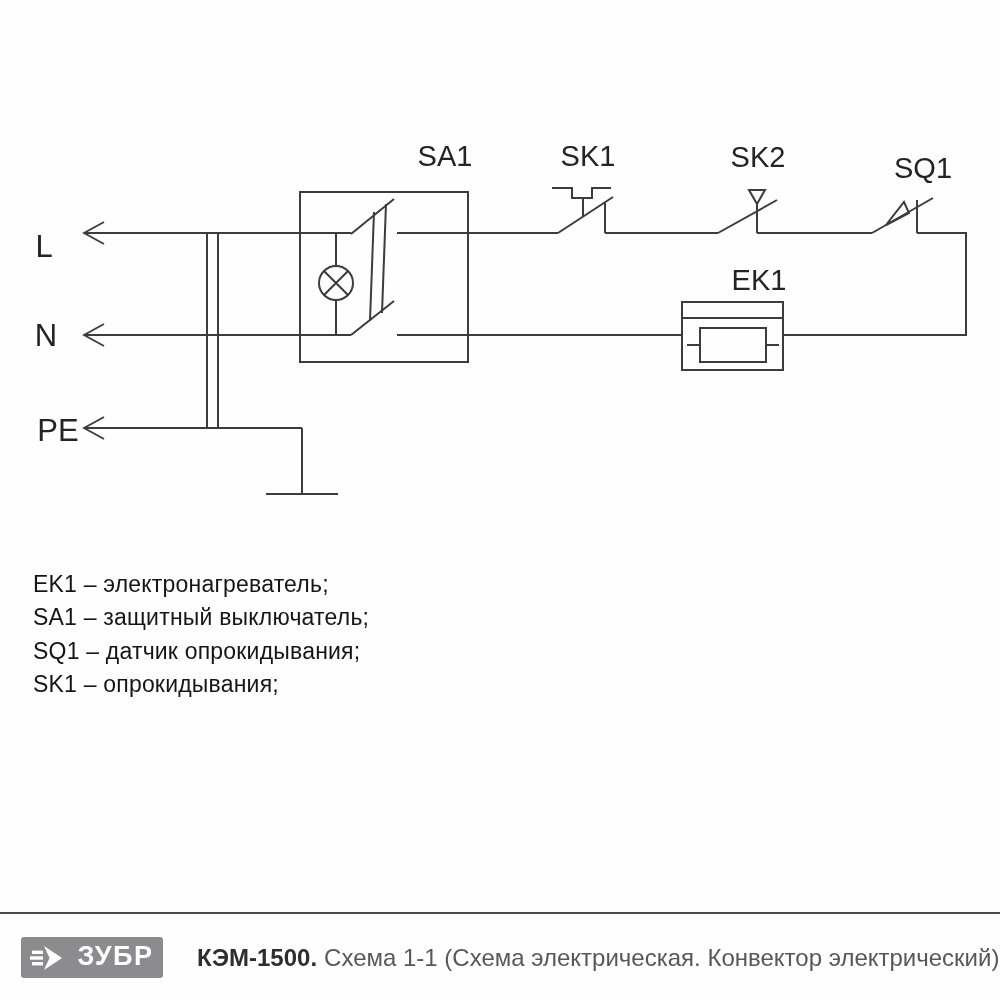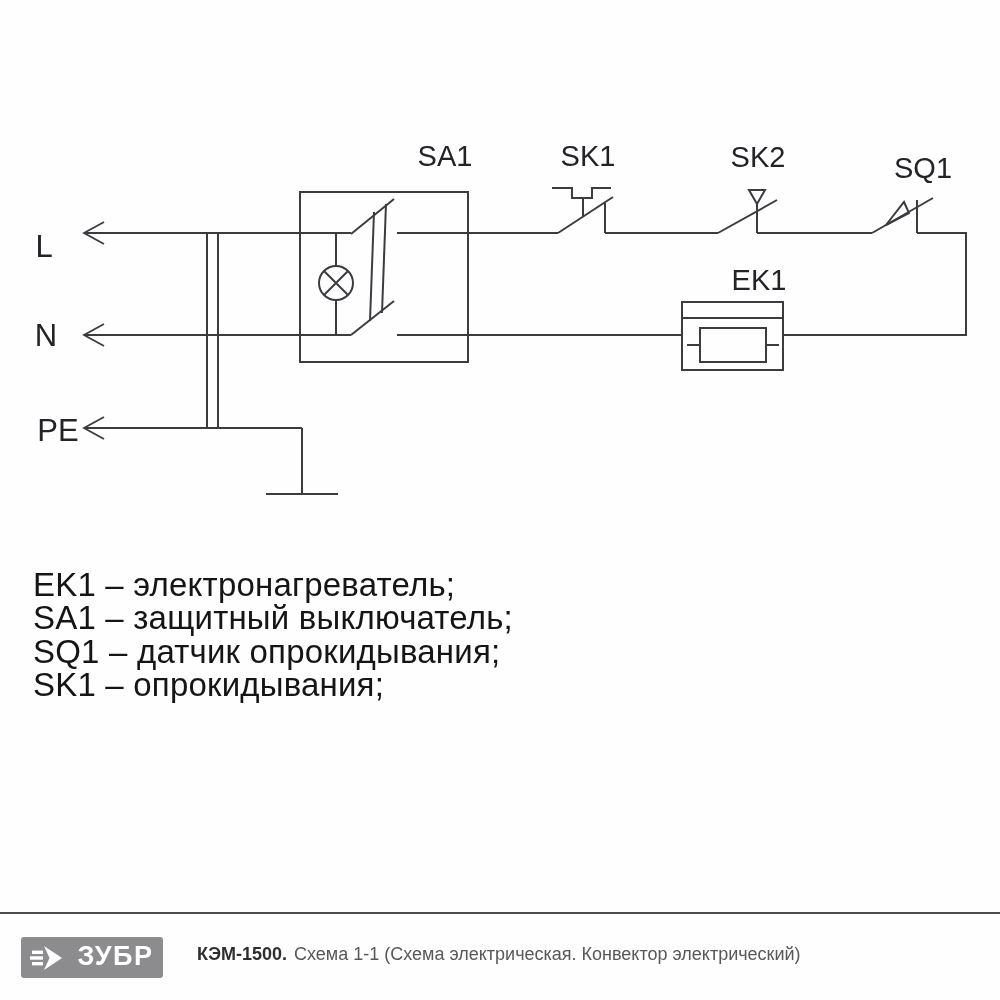--- a/index.html
+++ b/index.html
@@ -21,21 +21,21 @@
   svg.schematic text{
     fill:#242428;
     font-family:"Liberation Sans", sans-serif;
     font-size:29px;
     text-anchor:middle;
   }
   svg.schematic text.terminal{font-size:31px;}
   .legend{
     position:absolute;left:33px;top:568px;
     color:#151515;
-    font-size:33px;
+    font-size:23px;
     line-height:33.4px;
     letter-spacing:0.2px;
     white-space:nowrap;
   }
   .footer-sep{
     position:absolute;left:0;top:912px;width:1000px;height:2px;
     background:#4b4b4d;
   }
   .logo-box{
     position:absolute;left:21px;top:937px;width:142px;height:41px;
@@ -47,21 +47,21 @@
   .logo-box .brand{
     color:#ffffff;
     font-weight:700;
     font-size:27px;
     letter-spacing:1.5px;
     line-height:1;
     padding-bottom:2px;
   }
   .footer-caption{
     position:absolute;left:197px;top:944px;
-    font-size:18px;
+    font-size:24px;
     white-space:nowrap;
   }
   .footer-caption .model{font-weight:700;color:#2e2e31;}
   .footer-caption .desc{font-weight:400;color:#58585b;margin-left:7px;}
 </style>
 </head>
 <body>
 
 <div class="page">
 

